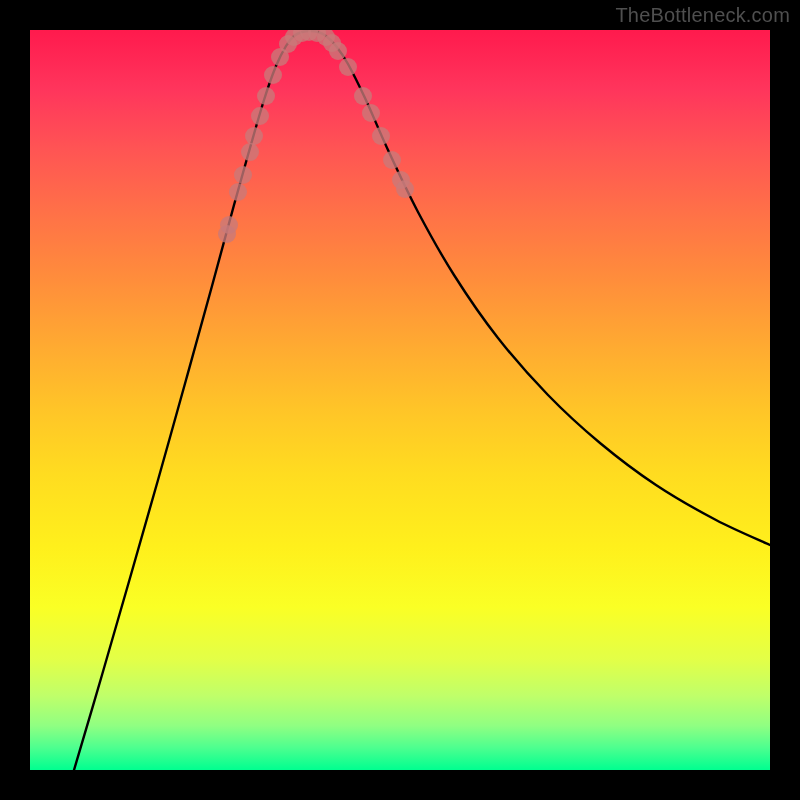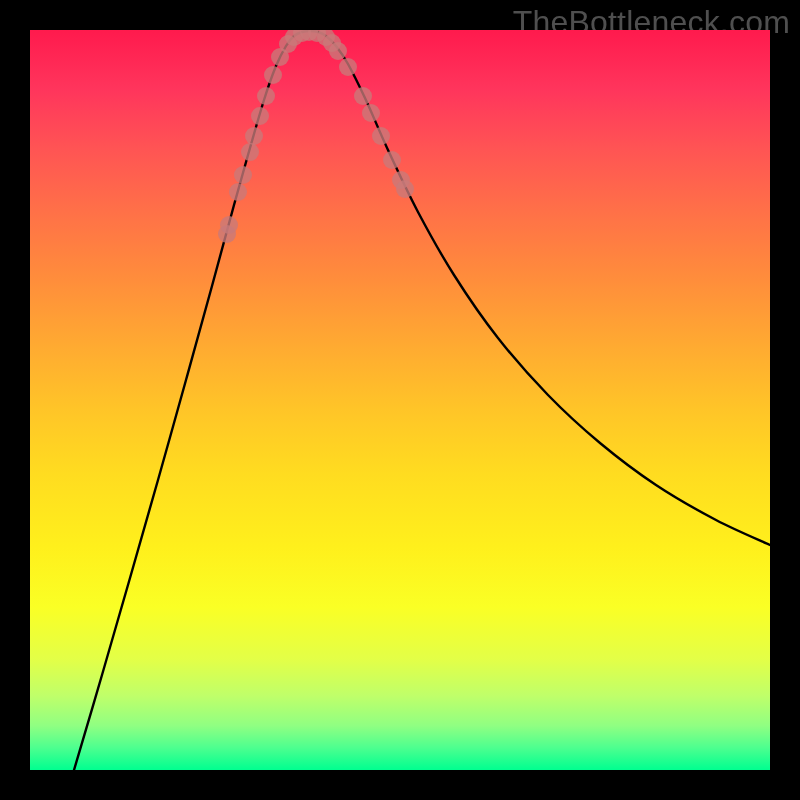--- a/index.html
+++ b/index.html
@@ -41,21 +41,21 @@
       #90ff82 94%,
       #4dff8f 97%,
       #00ff90 100%
     );
   }
   .watermark {
     position: absolute;
     top: 4px;
     right: 10px;
     color: #4f4f4f;
-    font-size: 32px;
+    font-size: 20px;
     font-weight: 500;
     letter-spacing: 0.2px;
   }
   svg.curve {
     position: absolute;
     top: 0;
     left: 0;
   }
   .dot {
     fill: #c97a7a;

